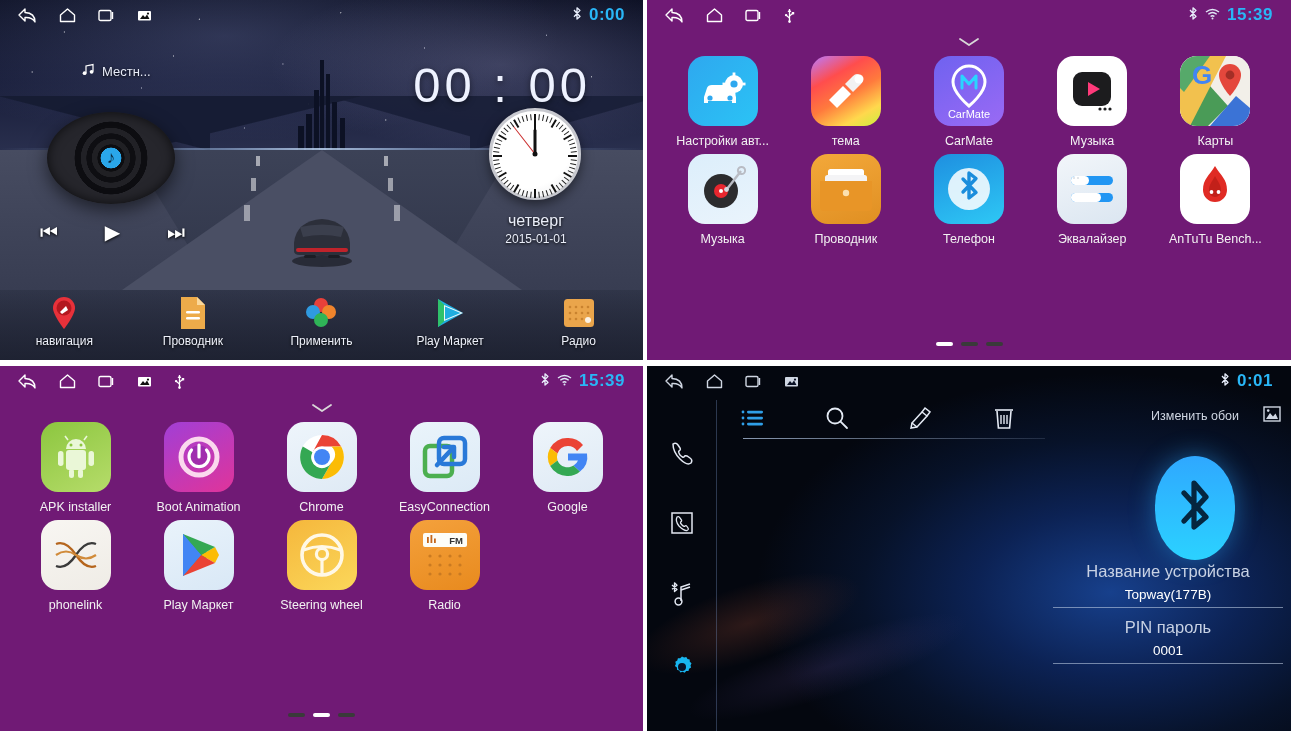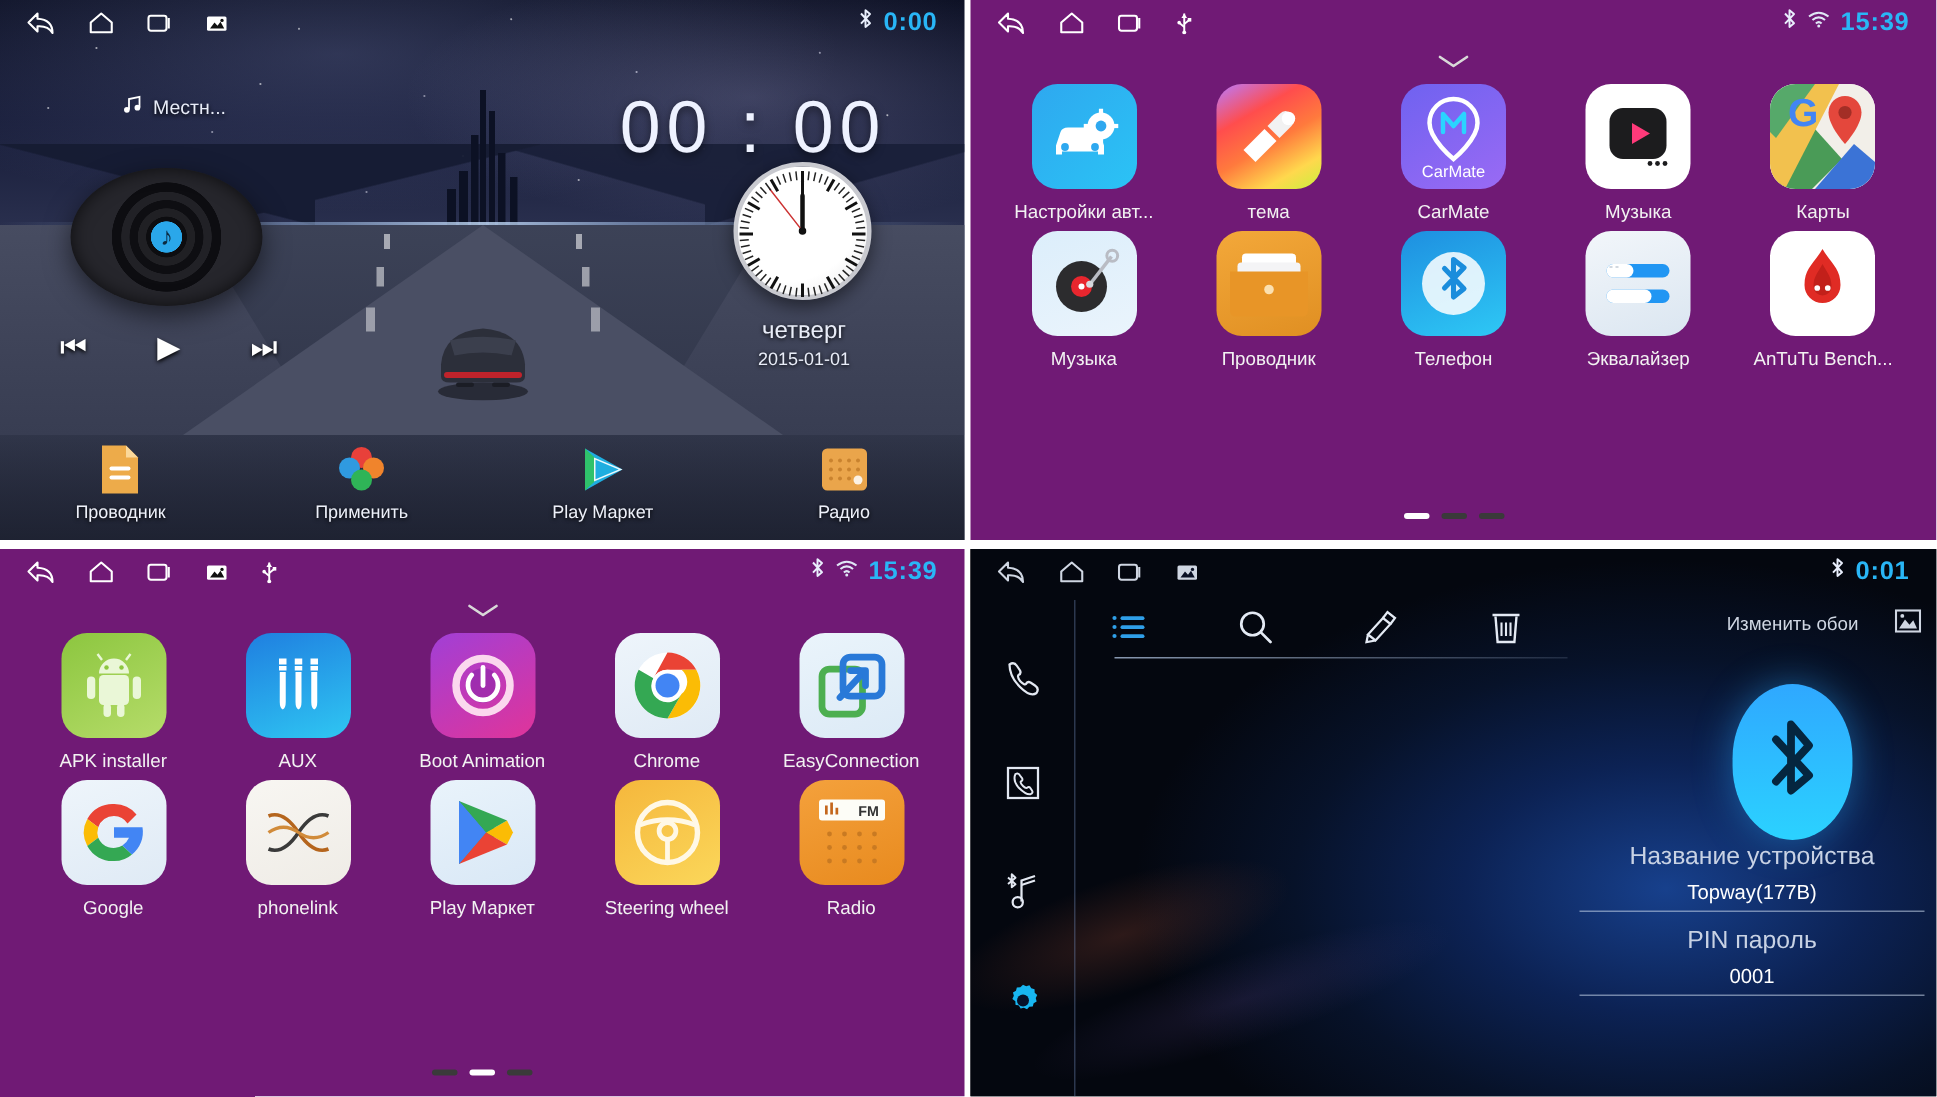--- a/index.html
+++ b/index.html
@@ -398,20 +398,30 @@
         <div class="tick" style="transform: translateX(-50%) rotate(342deg);"></div>
         <div class="tick" style="transform: translateX(-50%) rotate(348deg);"></div>
         <div class="tick" style="transform: translateX(-50%) rotate(354deg);"></div>
       </div>
     <div class="weekday">четверг</div>
     <div class="datetext">2015-01-01</div>
 
     <div class="dock">
       <div class="dockitem">
         <div class="ic">
+          <svg width="30" height="34" viewBox="0 0 30 34">
+              <path d="M15 33 C15 33 4 19 4 12 A11 11 0 0 1 26 12 C26 19 15 33 15 33 Z" fill="#e8313a"></path>
+              <circle cx="15" cy="12" r="7.5" fill="#b3181f"></circle>
+              <path d="M11 16 L17 10 L19 14 L13 18 Z" fill="#fff"></path>
+            </svg>
+        </div>
+        <div class="lbl">навигация</div>
+      </div>
+      <div class="dockitem">
+        <div class="ic">
           <svg width="28" height="34" viewBox="0 0 28 34">
               <path d="M2 1 H18 L26 9 V33 H2 Z" fill="#edab4a"></path>
               <path d="M18 1 L26 9 H18 Z" fill="#fbd89a"></path>
               <rect x="7" y="15" width="14" height="2.6" rx="1.3" fill="#fff"></rect>
               <rect x="7" y="21" width="14" height="2.6" rx="1.3" fill="#fff"></rect>
             </svg>
         </div>
         <div class="lbl">Проводник</div>
       </div>
       <div class="dockitem">
@@ -728,32 +738,20 @@
               <rect x="5" y="17" width="5.5" height="15" rx="2.7" fill="#eaf7d7"></rect>
               <rect x="35.5" y="17" width="5.5" height="15" rx="2.7" fill="#eaf7d7"></rect>
               <rect x="16" y="35" width="5" height="9" rx="2.5" fill="#eaf7d7"></rect>
               <rect x="25" y="35" width="5" height="9" rx="2.5" fill="#eaf7d7"></rect>
               <circle cx="18" cy="11" r="1.5" fill="#8cc63f"></circle>
               <circle cx="28" cy="11" r="1.5" fill="#8cc63f"></circle>
               <path d="M15 6 L12 2 M31 6 L34 2" stroke="#eaf7d7" stroke-width="1.6"></path>
             </svg>
         </div>
         <div class="name">APK installer</div>
-      </div>
-      <div class="app">
-        <div class="icon" style="background:linear-gradient(160deg,#1f7fe0,#2fc6f2);">
-          <svg width="48" height="48" viewBox="0 0 48 48">
-              <g fill="#fff">
-                <path d="M11 6 h5 v4 h-5z M11 11 h5 v3 h-5z M11.5 15 h4 v20 q0 4 -2 5 q-2 -1 -2 -5z"></path>
-                <path d="M21.5 6 h5 v4 h-5z M21.5 11 h5 v3 h-5z M22 15 h4 v20 q0 4 -2 5 q-2 -1 -2 -5z"></path>
-                <path d="M32 6 h5 v4 h-5z M32 11 h5 v3 h-5z M32.5 15 h4 v20 q0 4 -2 5 q-2 -1 -2 -5z"></path>
-              </g>
-            </svg>
-        </div>
-        <div class="name">AUX</div>
       </div>
       <div class="app">
         <div class="icon" style="background:linear-gradient(150deg,#a13fd6,#e0349a);">
           <svg width="50" height="50" viewBox="0 0 50 50">
               <circle cx="25" cy="25" r="18" fill="none" stroke="#fbd8ee" stroke-width="5"></circle>
               <circle cx="25" cy="25" r="11.5" fill="#7b1fa2" opacity=".45"></circle>
               <path d="M25 13 V25" stroke="#fff" stroke-width="3.2" stroke-linecap="round"></path>
               <path d="M17.5 18 A10 10 0 1 0 32.5 18" fill="none" stroke="#fff" stroke-width="3.2" stroke-linecap="round"></path>
             </svg>
         </div>

